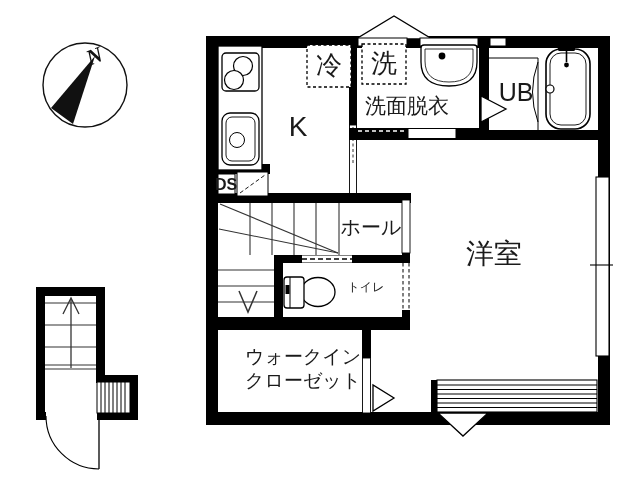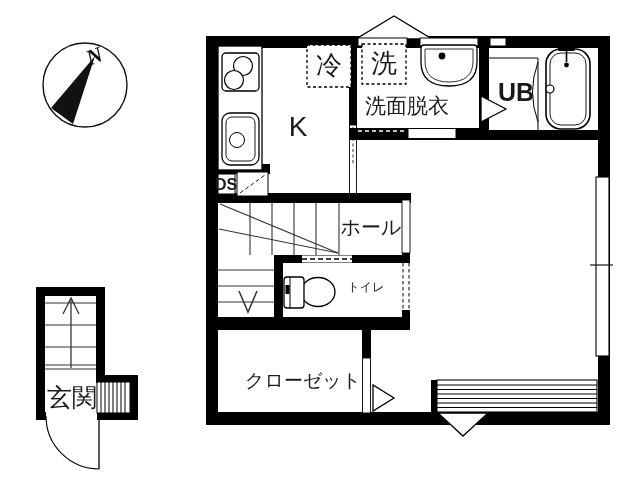--- a/index.html
+++ b/index.html
@@ -181,19 +181,20 @@
       <path d="M46,416 A53,53 0 0 0 99,469" fill="none" stroke="#000" stroke-width="1.1"></path>
       <line x1="99" y1="416" x2="99" y2="469" stroke="#000" stroke-width="1.3"></line>
     </g>
   </g>
 </svg>
 
   <div class="lbl" style="left:283px;top:112px;width:30px;font-size:28px;">K</div>
   <div class="lbl" style="left:307px;top:52px;width:44px;font-size:26px;">冷</div>
   <div class="lbl" style="left:362px;top:50px;width:44px;font-size:26px;">洗</div>
   <div class="lbl" style="left:347px;top:95px;width:120px;font-size:21px;">洗面脱衣</div>
-  <div class="lbl" style="left:495px;top:79px;width:42px;font-size:25px;font-weight:bold;">UB</div>
+  <div class="lbl" style="left:495px;top:79px;width:42px;font-size:25px;">UB</div>
   <div class="lbl" style="left:214px;top:177px;width:24px;font-size:16px;font-weight:bold;">DS</div>
   <div class="lbl" style="left:340px;top:217px;width:62px;font-size:20px;">ホール</div>
   <div class="lbl" style="left:344px;top:281px;width:44px;font-size:12px;">トイレ</div>
+  <div class="lbl" style="left:462px;top:239px;width:64px;font-size:28px;">洋室</div>
+  <div class="lbl" style="left:245px;top:347px;width:96px;font-size:19px;">ウォークイン</div>
   <div class="lbl" style="left:245px;top:371px;width:96px;font-size:19px;">クローゼット</div>
-  <div class="lbl" style="left:45px;top:384px;width:54px;font-size:25px;">玄関</div>
 </div>
 
 </body></html>

